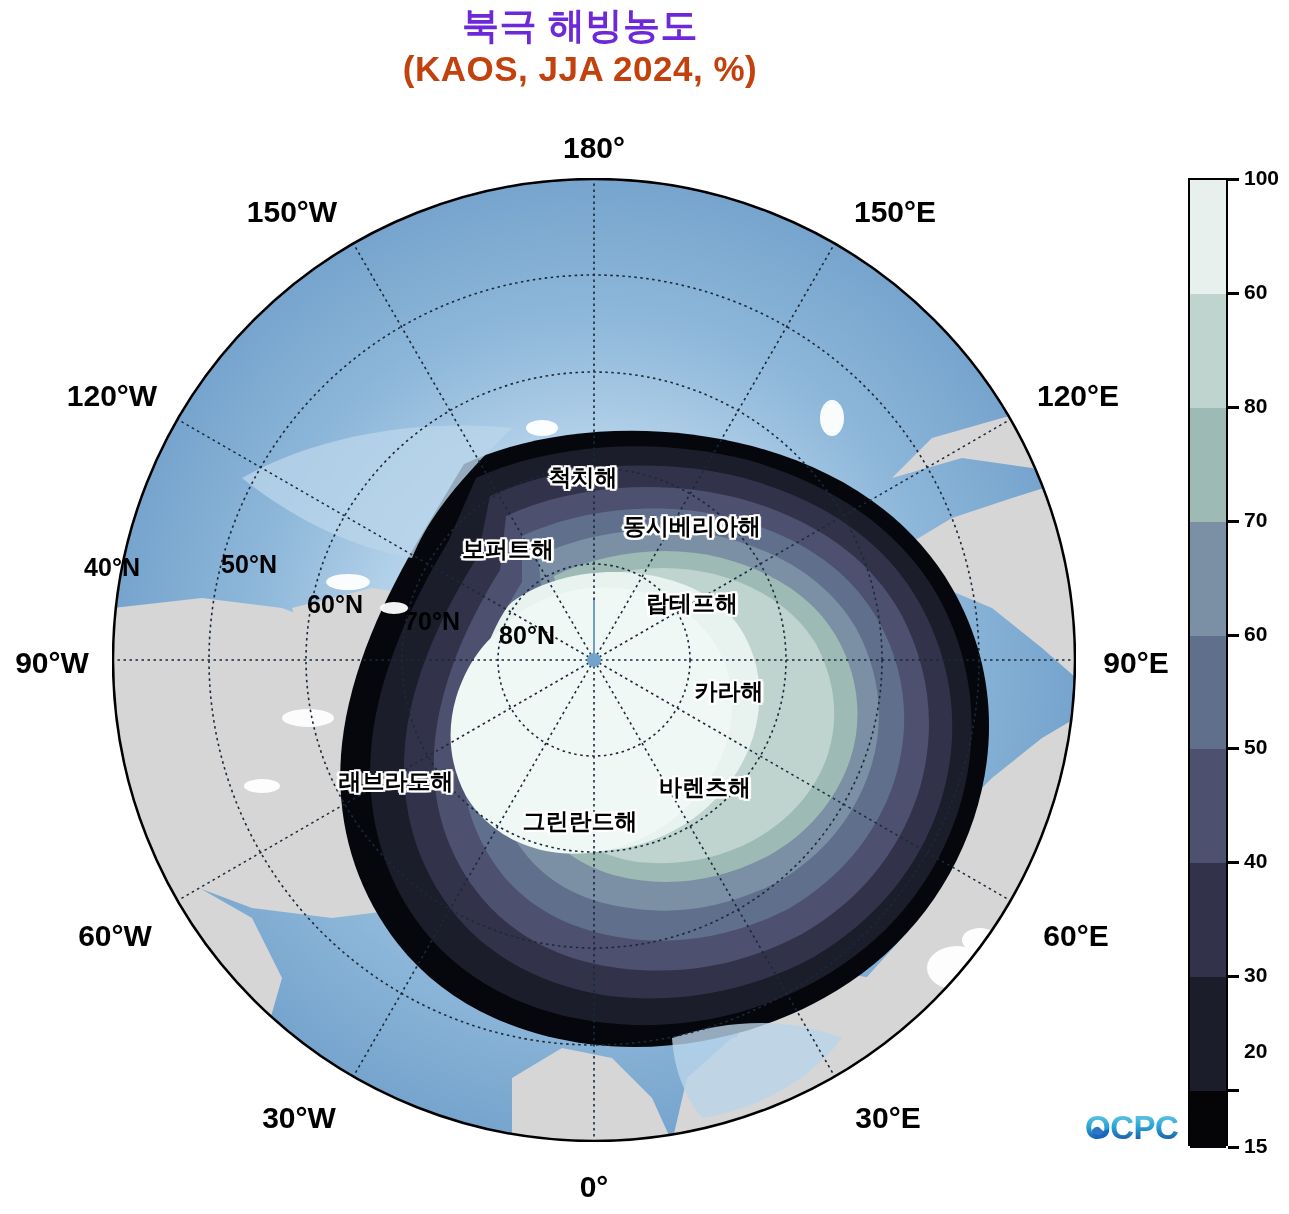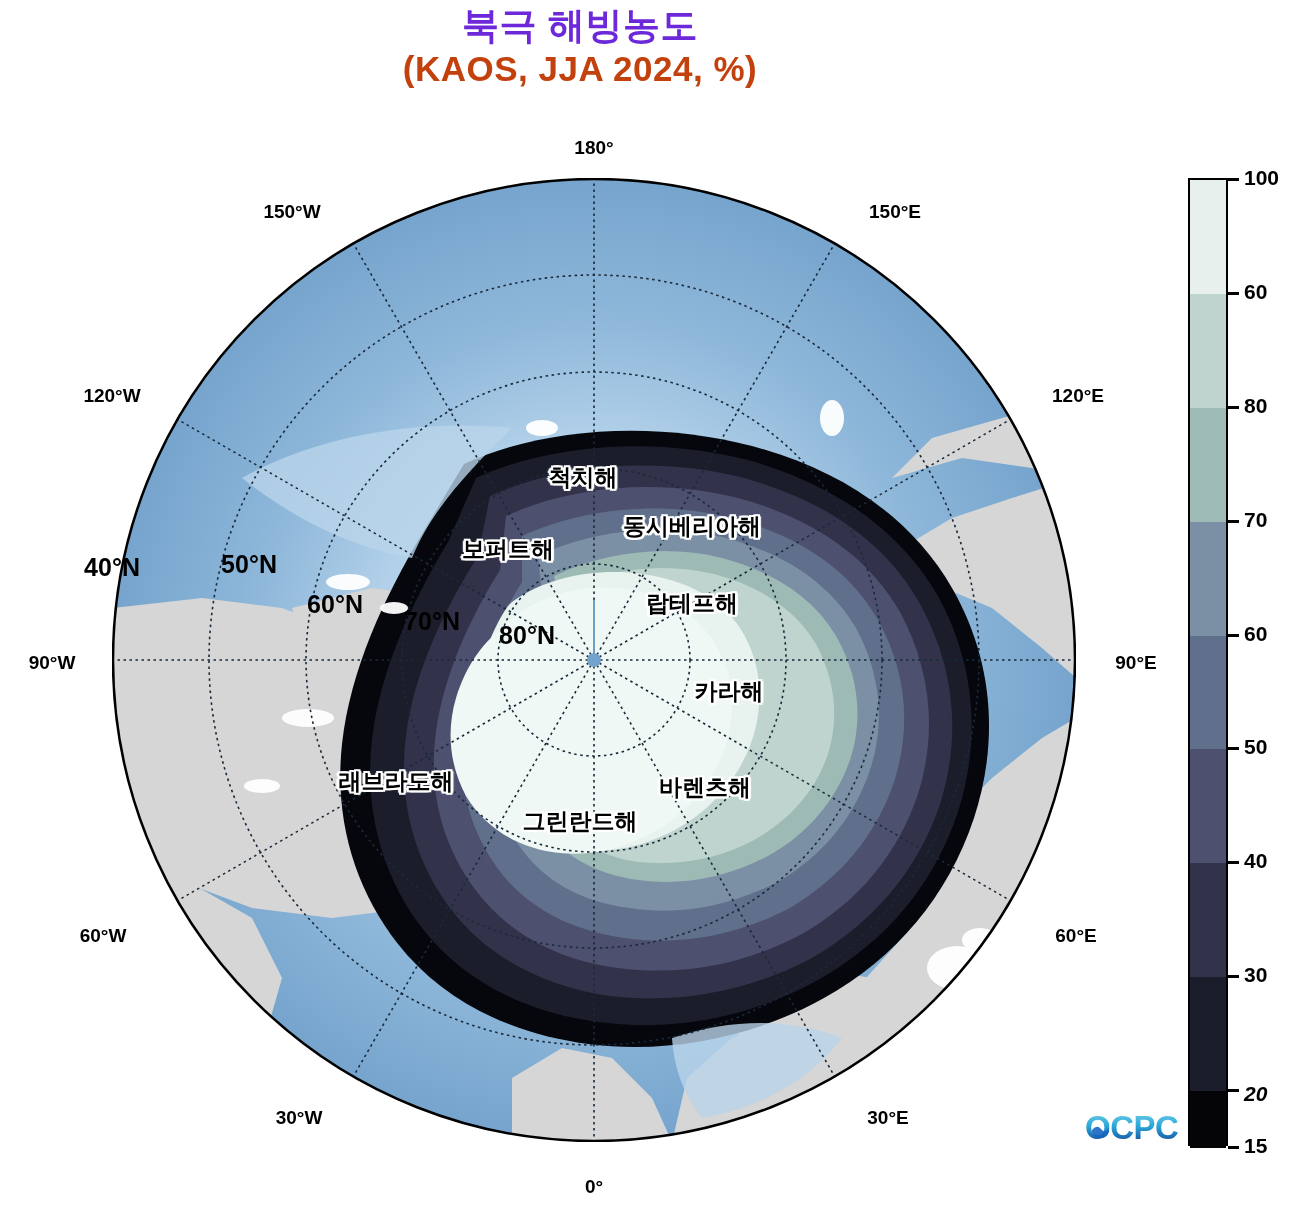--- a/index.html
+++ b/index.html
@@ -9,21 +9,21 @@
   
   #title-block{position:absolute;left:0;top:4px;width:1160px;text-align:center;}
   #title-block .t-main{font-size:37px;font-weight:bold;color:#6d28d9;line-height:1.18;letter-spacing:.5px;}
   #title-block .t-sub{font-size:35px;font-weight:bold;color:#c2410c;line-height:1.18;letter-spacing:.5px;}
 
   
   #map-panel{position:absolute;left:112px;top:178px;width:964px;height:964px;}
   #map-svg{position:absolute;left:0;top:0;width:964px;height:964px;}
 
   
-  .lon-label{position:absolute;font-size:19px;font-weight:bold;color:#000;white-space:nowrap;
+  .lon-label{position:absolute;font-size:30px;font-weight:bold;color:#000;white-space:nowrap;
              transform:translate(-50%,-50%);}
   
   .lat-label{position:absolute;font-size:25px;font-weight:bold;color:#000;white-space:nowrap;
              transform:translate(-50%,-50%);}
   
   .sea-label{position:absolute;font-size:23px;font-weight:bold;color:#000;white-space:nowrap;
              transform:translate(-50%,-50%);
              text-shadow:
                -2px -2px 0 #fff, 2px -2px 0 #fff, -2px 2px 0 #fff, 2px 2px 0 #fff,
                -2px 0 0 #fff, 2px 0 0 #fff, 0 -2px 0 #fff, 0 2px 0 #fff,
@@ -180,21 +180,21 @@
 </div>
 
 <div id="label-layer">
     <div class="lon-label" style="left: 594px; top: 148px;">180°</div>
     <div class="lon-label" style="left: 292px; top: 212px;">150°W</div>
     <div class="lon-label" style="left: 895px; top: 212px;">150°E</div>
     <div class="lon-label" style="left: 112px; top: 396px;">120°W</div>
     <div class="lon-label" style="left: 1078px; top: 396px;">120°E</div>
     <div class="lon-label" style="left: 52px; top: 663px;">90°W</div>
     <div class="lon-label" style="left: 1136px; top: 663px;">90°E</div>
-    <div class="lon-label" style="left: 103px; top: 936px;">60°W</div>
+    <div class="lon-label" style="left: 115px; top: 936px;">60°W</div>
     <div class="lon-label" style="left: 1076px; top: 936px;">60°E</div>
     <div class="lon-label" style="left: 299px; top: 1118px;">30°W</div>
     <div class="lon-label" style="left: 888px; top: 1118px;">30°E</div>
     <div class="lon-label" style="left: 594px; top: 1187px;">0°</div>
     <div class="lat-label" style="left: 112px; top: 567px;">40°N</div>
     <div class="lat-label" style="left: 232px; top: 564px; margin-left: 17px;">50°N</div>
     <div class="lat-label" style="left: 335px; top: 604px;">60°N</div>
     <div class="lat-label" style="left: 432px; top: 621px;">70°N</div>
     <div class="lat-label" style="left: 527px; top: 635px;">80°N</div>
     <div class="sea-label" style="left: 583px; top: 477px;">척치해</div>
@@ -215,21 +215,21 @@
       <div class="cb-band" style="top: 569.412px; height: 113.882px; background: rgb(78, 80, 112);"></div>
       <div class="cb-band" style="top: 455.529px; height: 113.882px; background: rgb(95, 111, 140);"></div>
       <div class="cb-band" style="top: 341.647px; height: 113.882px; background: rgb(123, 144, 165);"></div>
       <div class="cb-band" style="top: 227.765px; height: 113.882px; background: rgb(157, 186, 181);"></div>
       <div class="cb-band" style="top: 113.882px; height: 113.882px; background: rgb(191, 212, 207);"></div>
       <div class="cb-band" style="top: 0px; height: 113.882px; background: rgb(232, 240, 238);"></div>
     </div>
 <div class="cb-tick" style="top: 968px;"></div>
     <div class="cb-tlabel" style="top: 968px;">15</div>
     <div class="cb-tick" style="top: 911.059px;"></div>
-    <div class="cb-tlabel" style="top: 916px; font-style: italic;">20</div>
+    <div class="cb-tlabel" style="top: 873px;">20</div>
     <div class="cb-tick" style="top: 797.176px;"></div>
     <div class="cb-tlabel" style="top: 797.176px;">30</div>
     <div class="cb-tick" style="top: 683.294px;"></div>
     <div class="cb-tlabel" style="top: 683.294px;">40</div>
     <div class="cb-tick" style="top: 569.412px;"></div>
     <div class="cb-tlabel" style="top: 569.412px;">50</div>
     <div class="cb-tick" style="top: 455.529px;"></div>
     <div class="cb-tlabel" style="top: 455.529px;">60</div>
     <div class="cb-tick" style="top: 341.647px;"></div>
     <div class="cb-tlabel" style="top: 341.647px;">70</div>

